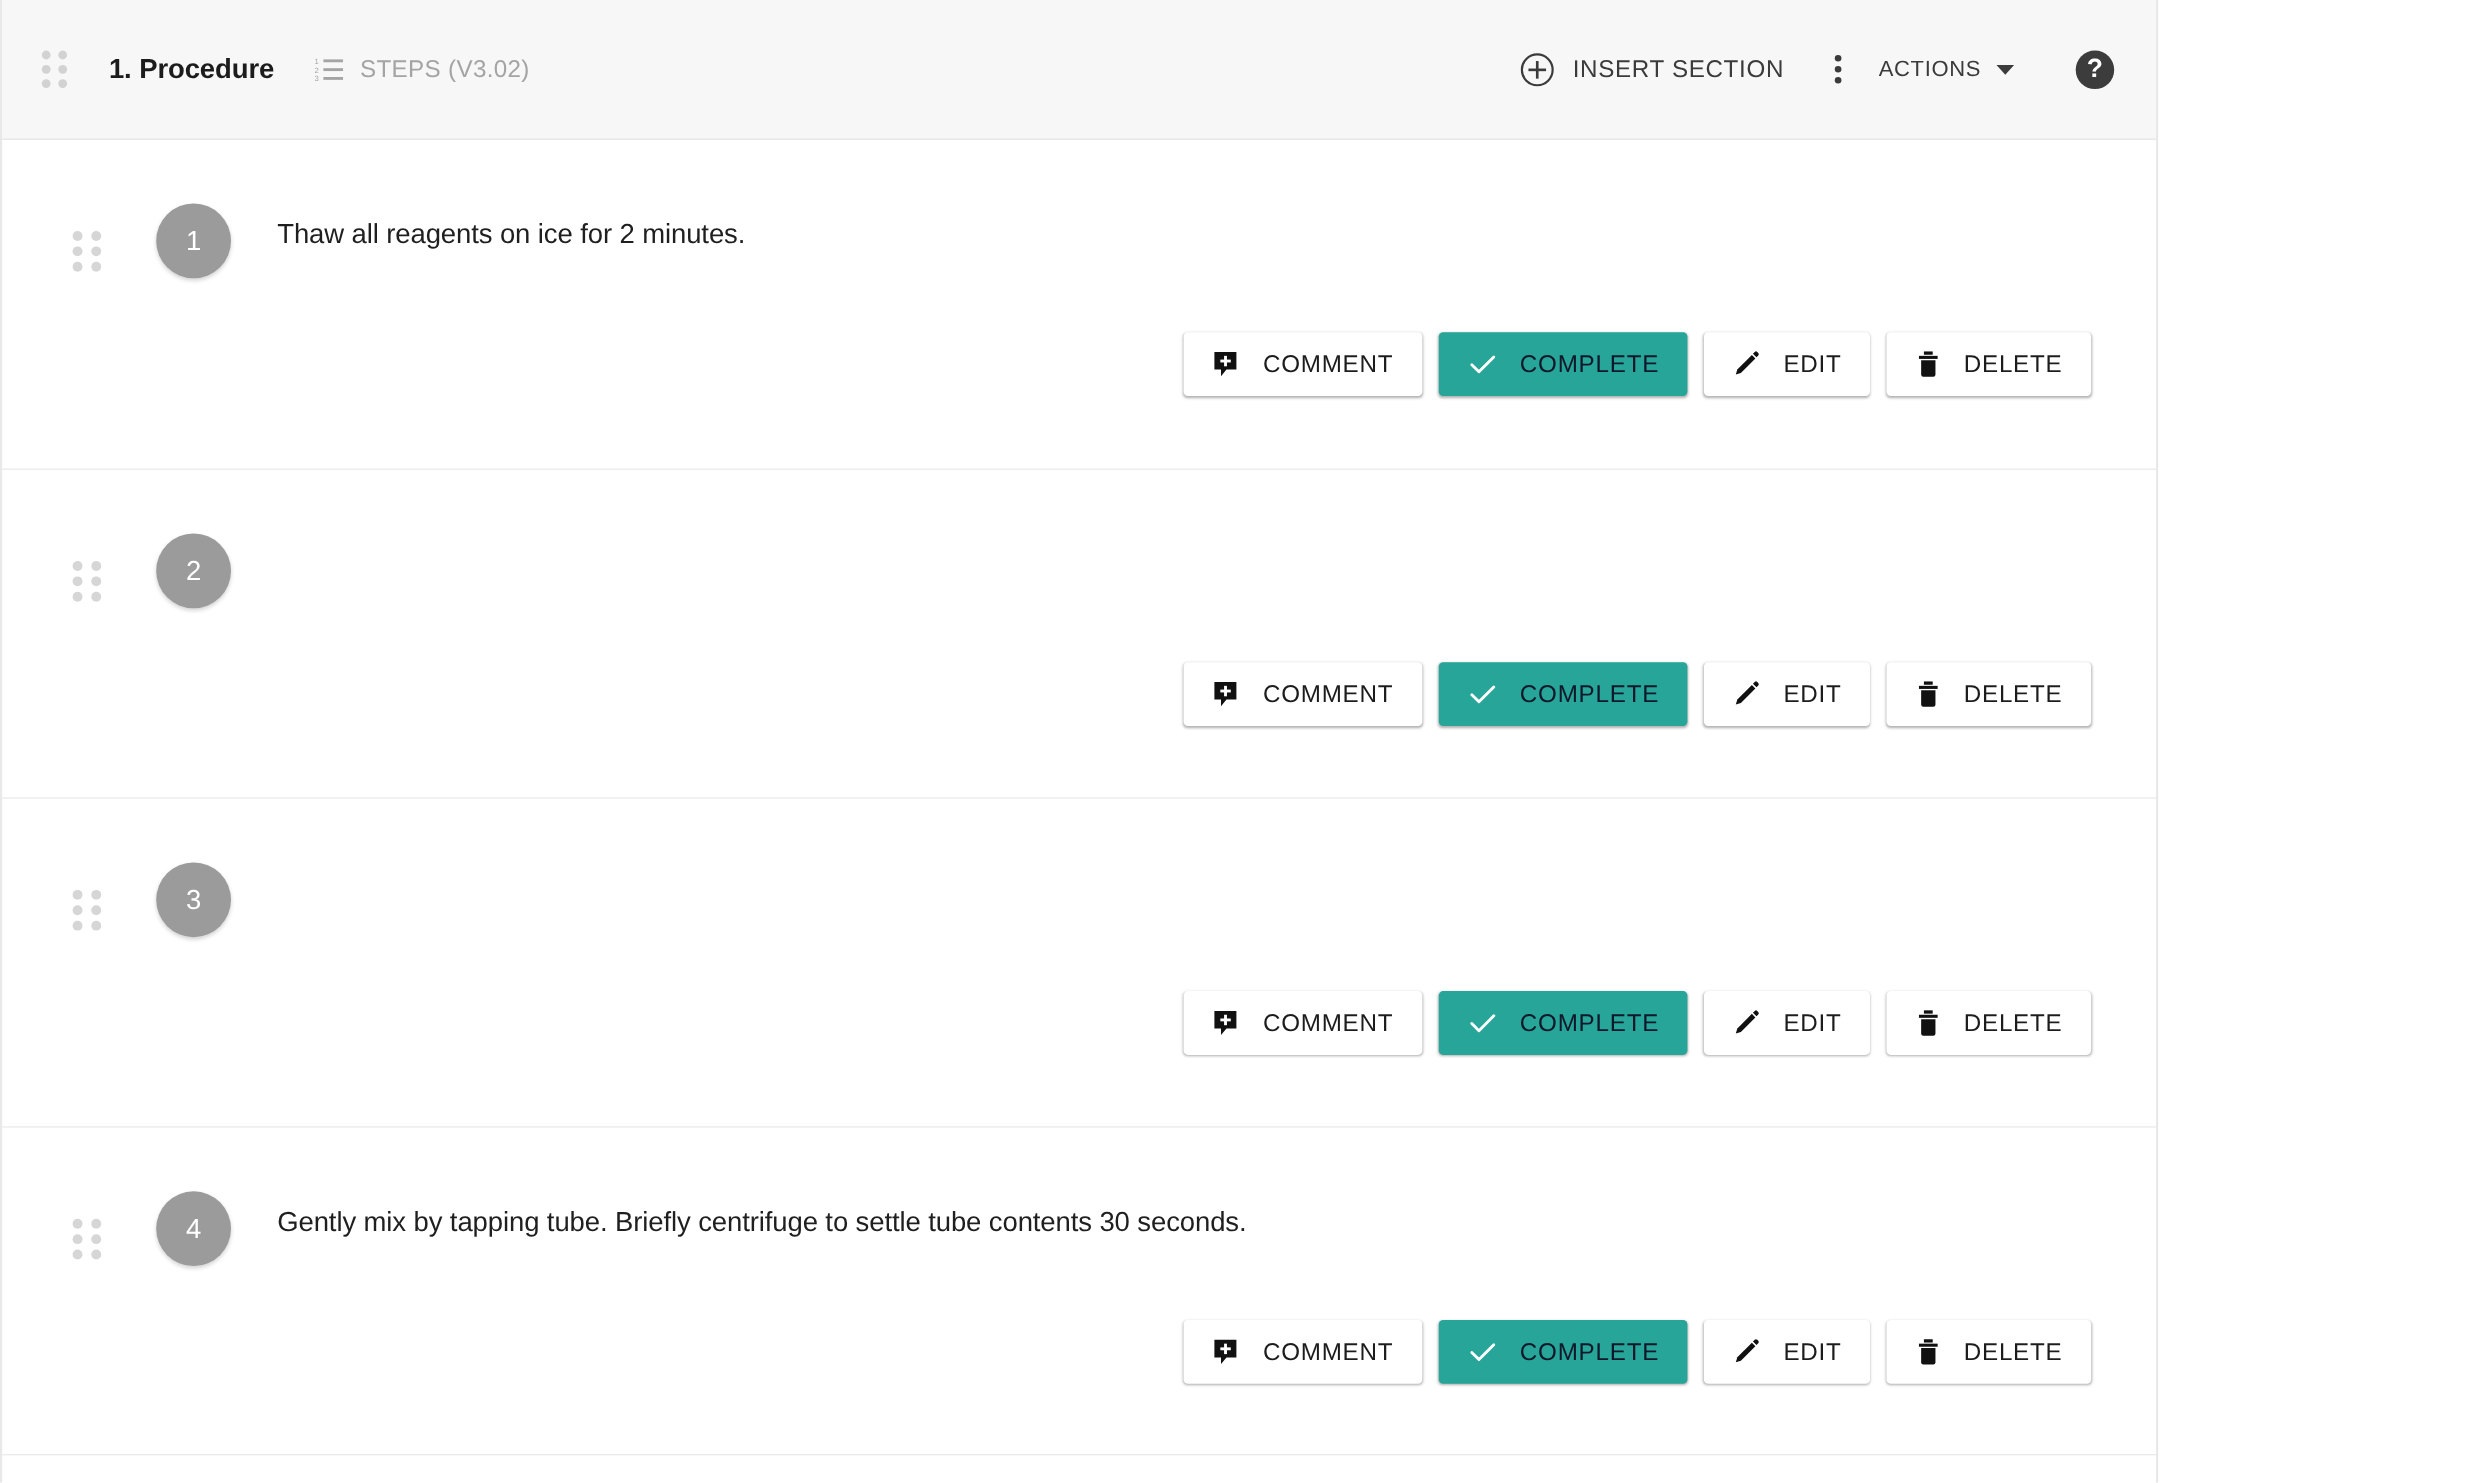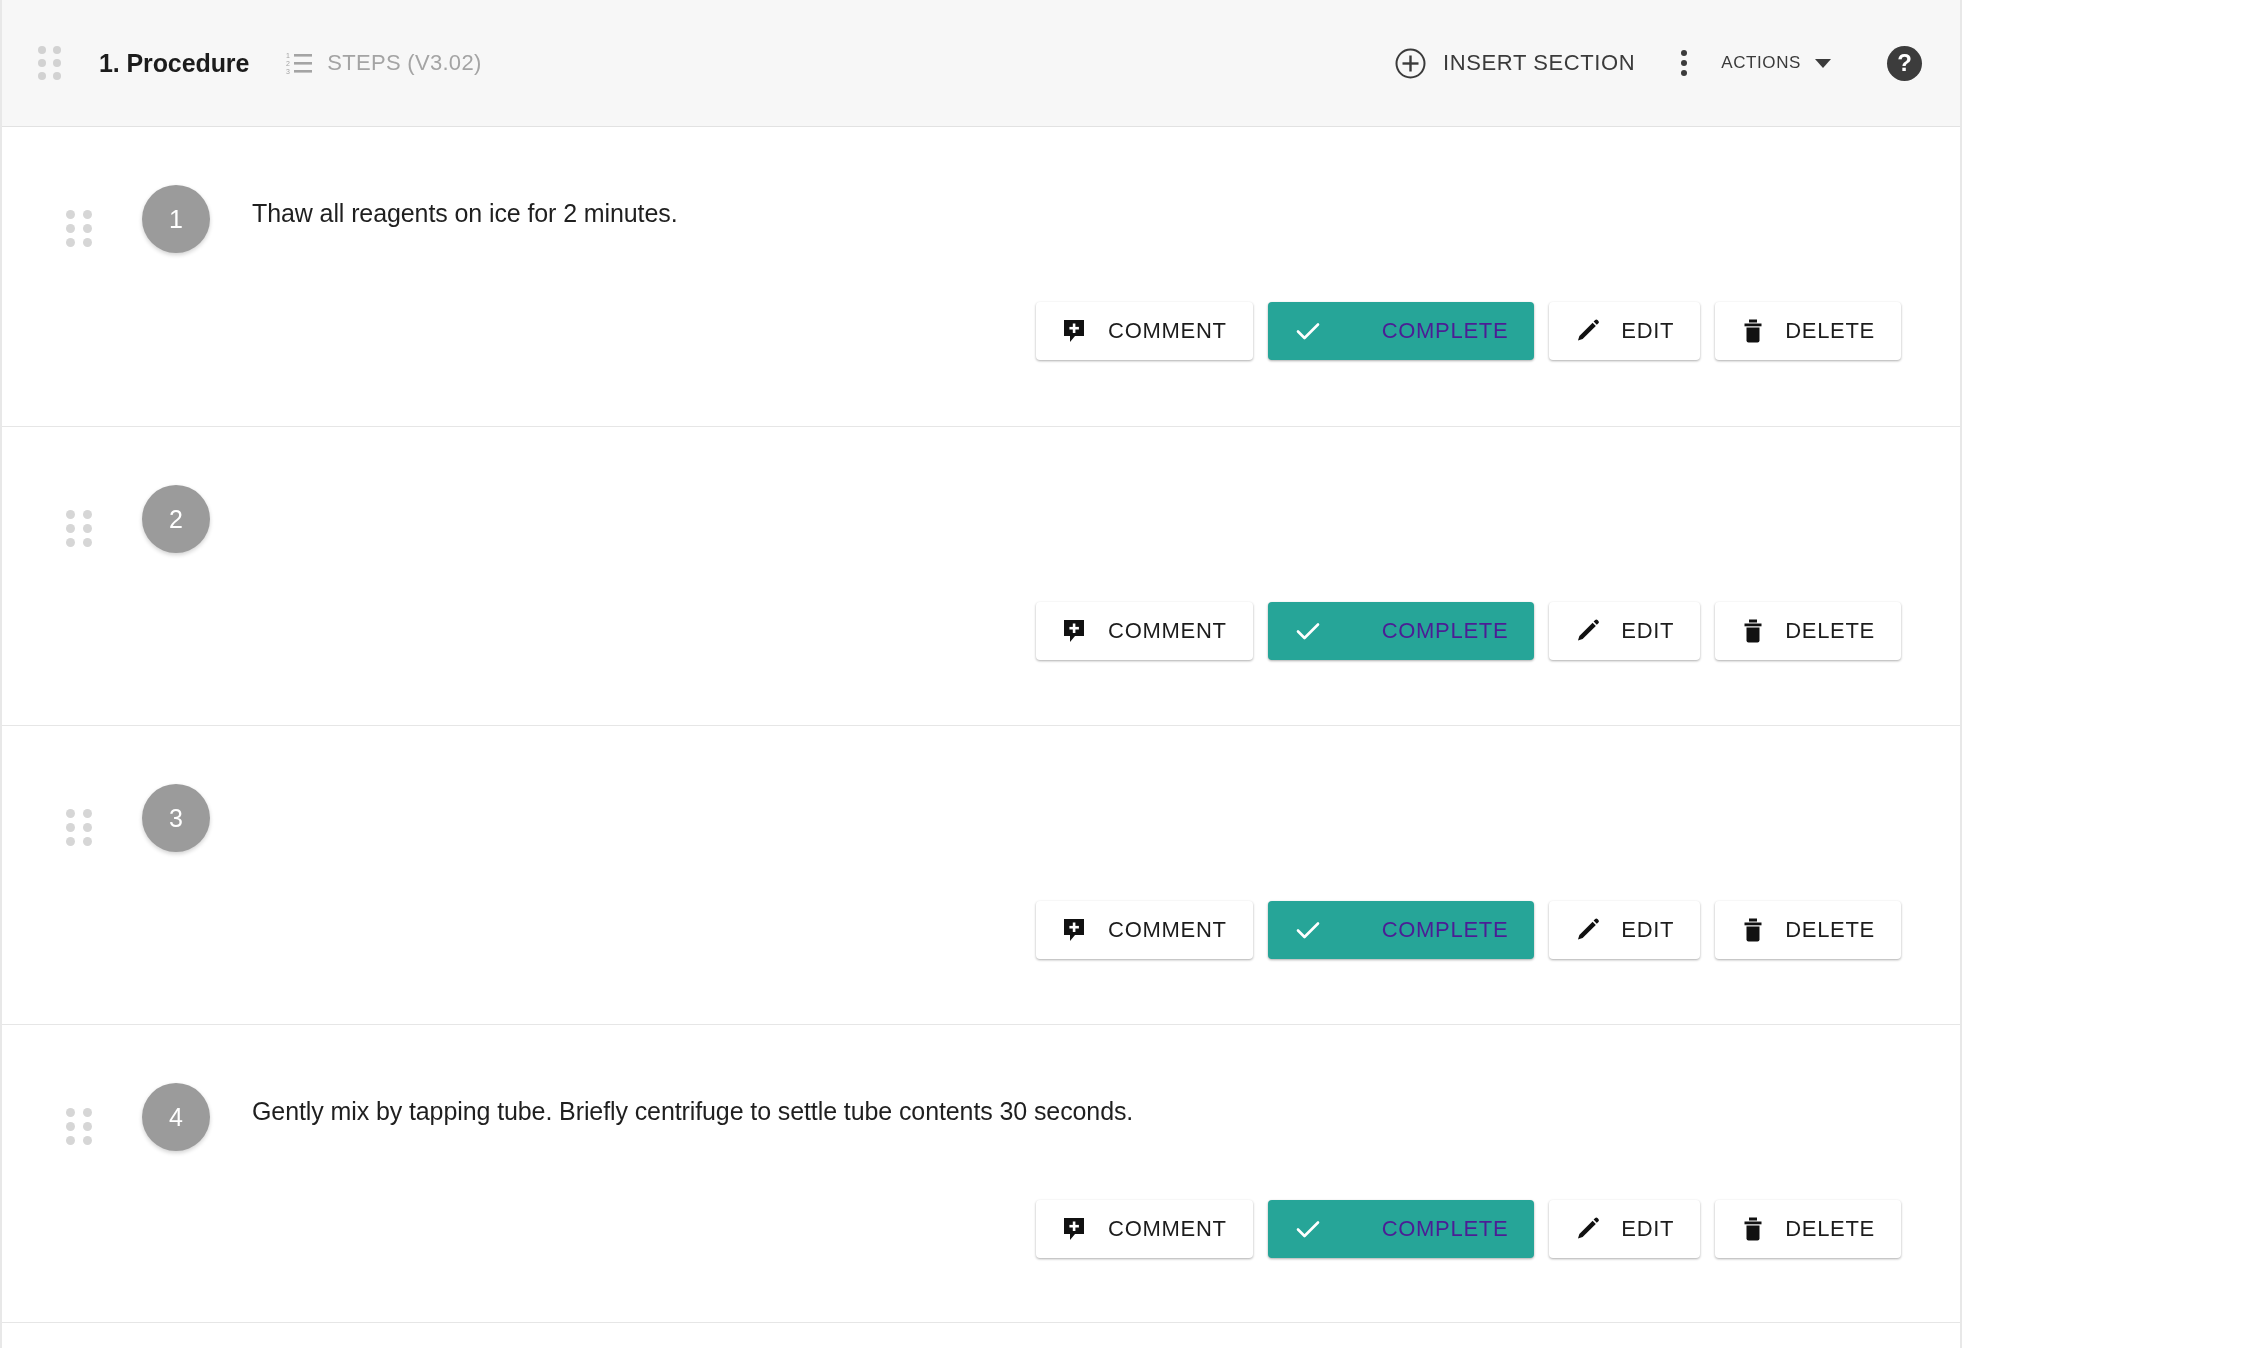--- a/index.html
+++ b/index.html
@@ -129,21 +129,21 @@
     display: flex;
     align-items: center;
     gap: 14px;
     background: transparent;
     border: none;
     cursor: pointer;
     padding: 6px 4px;
     font-family: inherit;
   }
   .actions-btn .label {
-    font-size: 17px;
+    font-size: 20px;
     color: #3b3b3b;
     letter-spacing: 0.6px;
     white-space: nowrap;
   }
   .caret-down {
     width: 0; height: 0;
     border-left: 8px solid transparent;
     border-right: 8px solid transparent;
     border-top: 9px solid #3b3b3b;
   }
@@ -251,21 +251,21 @@
   }
   .act-btn .act-label {
     font-size: 22px;
     letter-spacing: 0.7px;
     color: #1c1c1c;
     white-space: nowrap;
   }
   .act-btn.primary {
     background: #26a598;
   }
-  .act-btn.primary .act-label { color: #4c1d95; margin-left: 40px; }
+  .act-btn.primary .act-label { color: #0f172a; }
 
   .act-btn.btn-comment { min-width: 185px; }
   .act-btn.btn-complete { min-width: 188px; }
   .act-btn.btn-edit { min-width: 130px; }
   .act-btn.btn-delete { min-width: 160px; align-items: center; }
 
   .icon-svg { display: block; flex: none; }
 </style>
 </head>
 <body>

